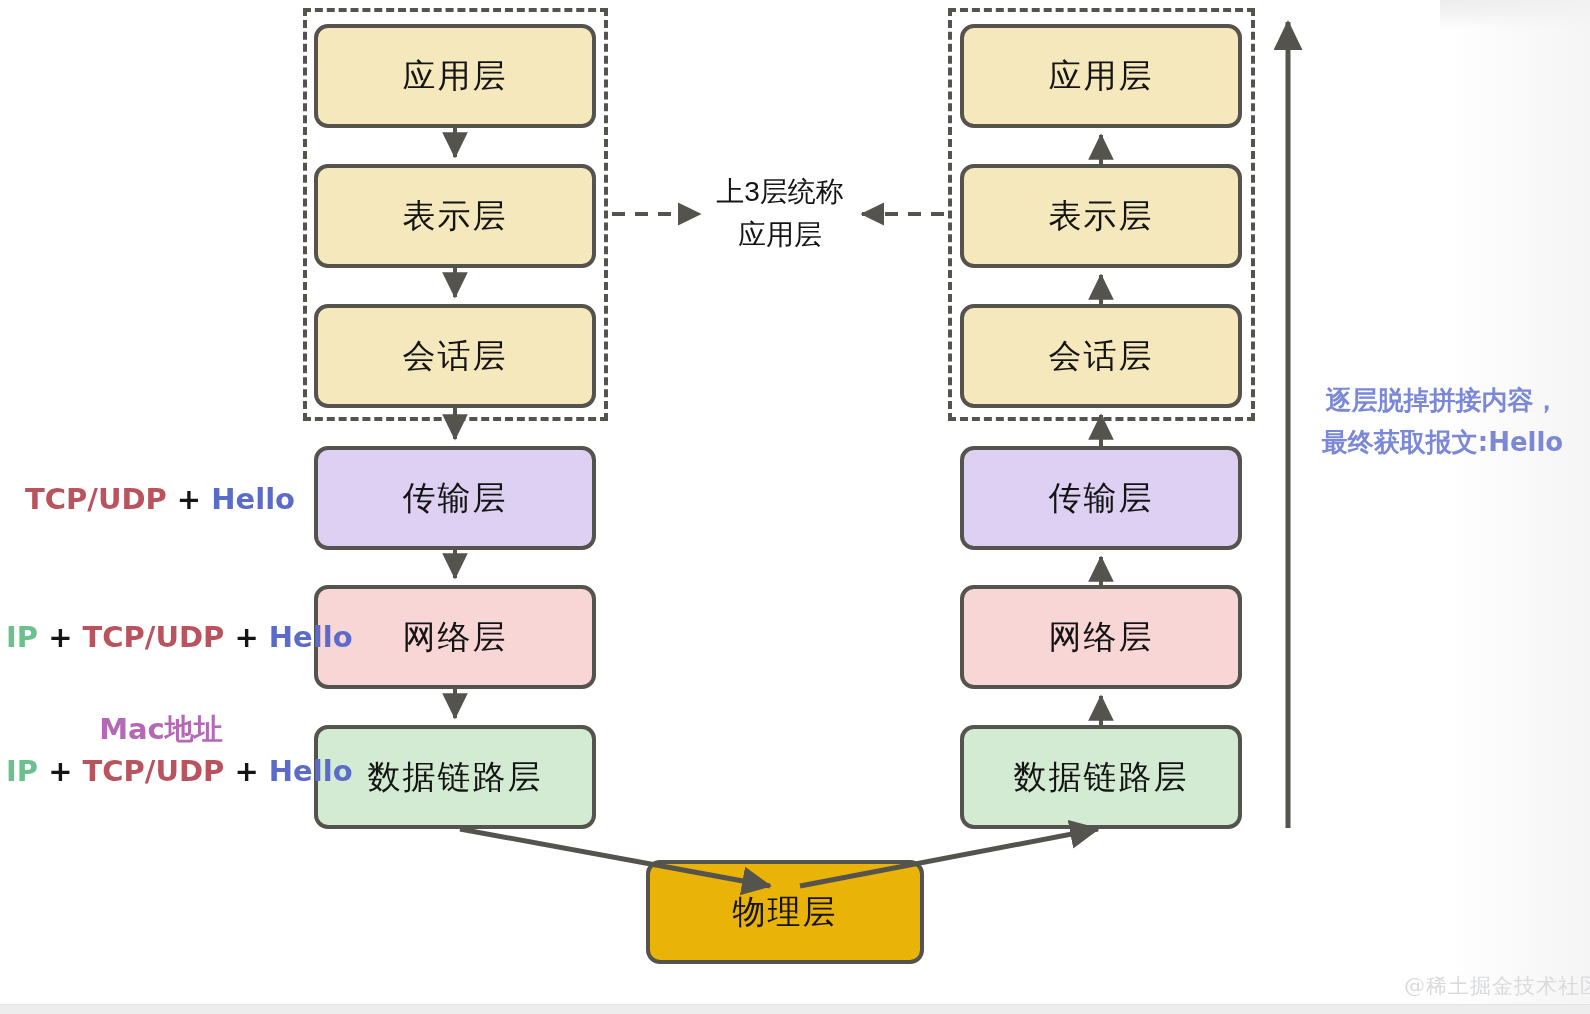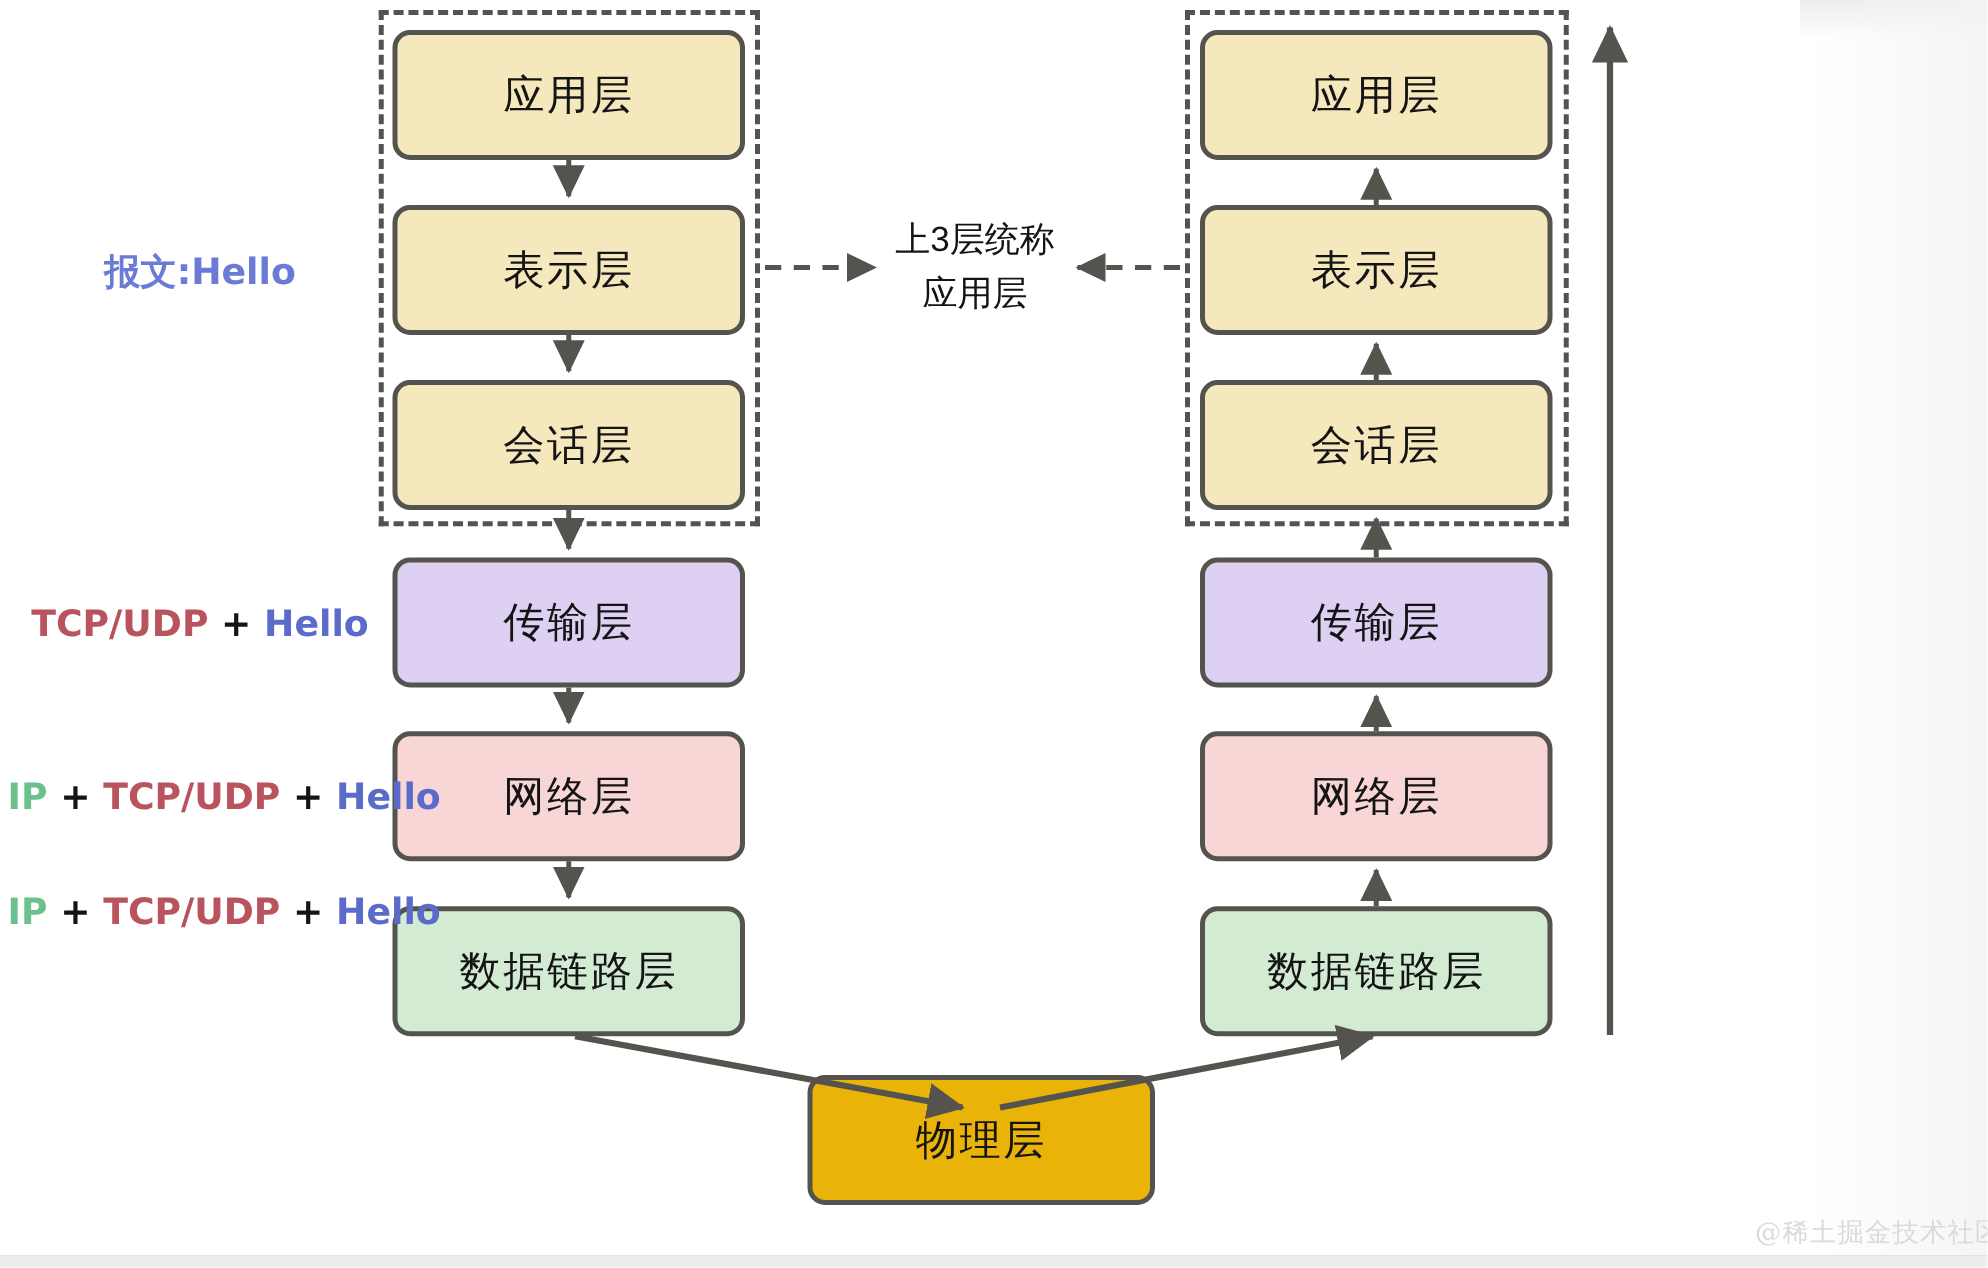--- a/index.html
+++ b/index.html
@@ -179,40 +179,42 @@
     <line x1="944" y1="214" x2="862" y2="214" stroke="#55534d" stroke-width="4" stroke-dasharray="13,10" marker-end="url(#ah-big)"></line>
 
     <line x1="1288" y1="828" x2="1288" y2="22" stroke="#55534d" stroke-width="5" marker-end="url(#ah-big)"></line>
   </svg>
 
   <div class="mid-note" style="left:700px; top:170px; width:160px;">
     <div>上3层统称</div>
     <div>应用层</div>
   </div>
 
-
-  <div class="annot" style="left:20px; top:196px; width:280px; font-size:29px;">
-    <div>
-      <span class="seg" style="color:#6b7ad4;">报文:Hello</span>
-    </div>
-  </div>
+  <div class="right-note" style="left:1300px; top:380px; width:285px; color:#7b88d8;">
+    <div>逐层脱掉拼接内容，</div>
+    <div>最终获取报文:Hello</div>
+  </div>
+
 
   <div class="annot" style="left:10px; top:478px; width:300px; font-size:29px;">
     <div>
       <span class="seg" style="color:#b9535e;">TCP/UDP</span><span class="seg" style="color:#141414;"> + </span><span class="seg" style="color:#5b6bc9;">Hello</span>
     </div>
   </div>
 
   <div class="annot" style="left:6px; top:616px; width:310px; font-size:29px;">
     <div>
       <span class="seg" style="color:#6cc08d;">IP</span><span class="seg" style="color:#141414;"> + </span><span class="seg" style="color:#b9535e;">TCP/UDP</span><span class="seg" style="color:#141414;"> + </span><span class="seg" style="color:#5b6bc9;">Hello</span>
     </div>
   </div>
 
   <div class="annot" style="left:6px; top:708px; width:310px; font-size:29px;">
+    <div>
+      <span class="seg" style="color:#b468b6;">Mac地址</span>
+    </div>
     <div>
       <span class="seg" style="color:#6cc08d;">IP</span><span class="seg" style="color:#141414;"> + </span><span class="seg" style="color:#b9535e;">TCP/UDP</span><span class="seg" style="color:#141414;"> + </span><span class="seg" style="color:#5b6bc9;">Hello</span>
     </div>
   </div>
 
   <div class="watermark" style="left:1404px; top:972px;">@稀土掘金技术社区</div>
 
   <div class="bottom-band-inner"></div>
   <div class="bottom-band"></div>
 

